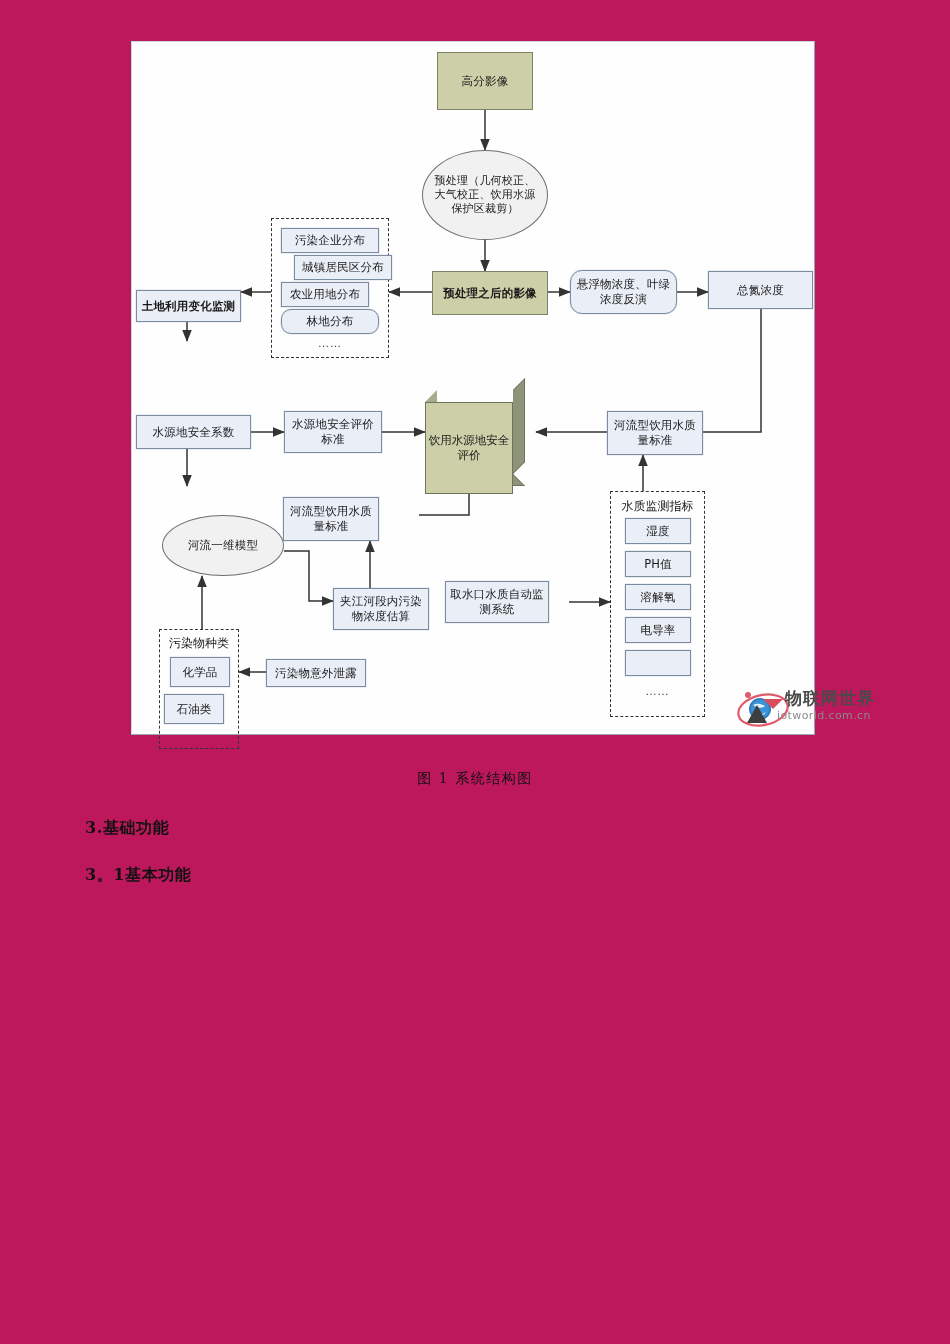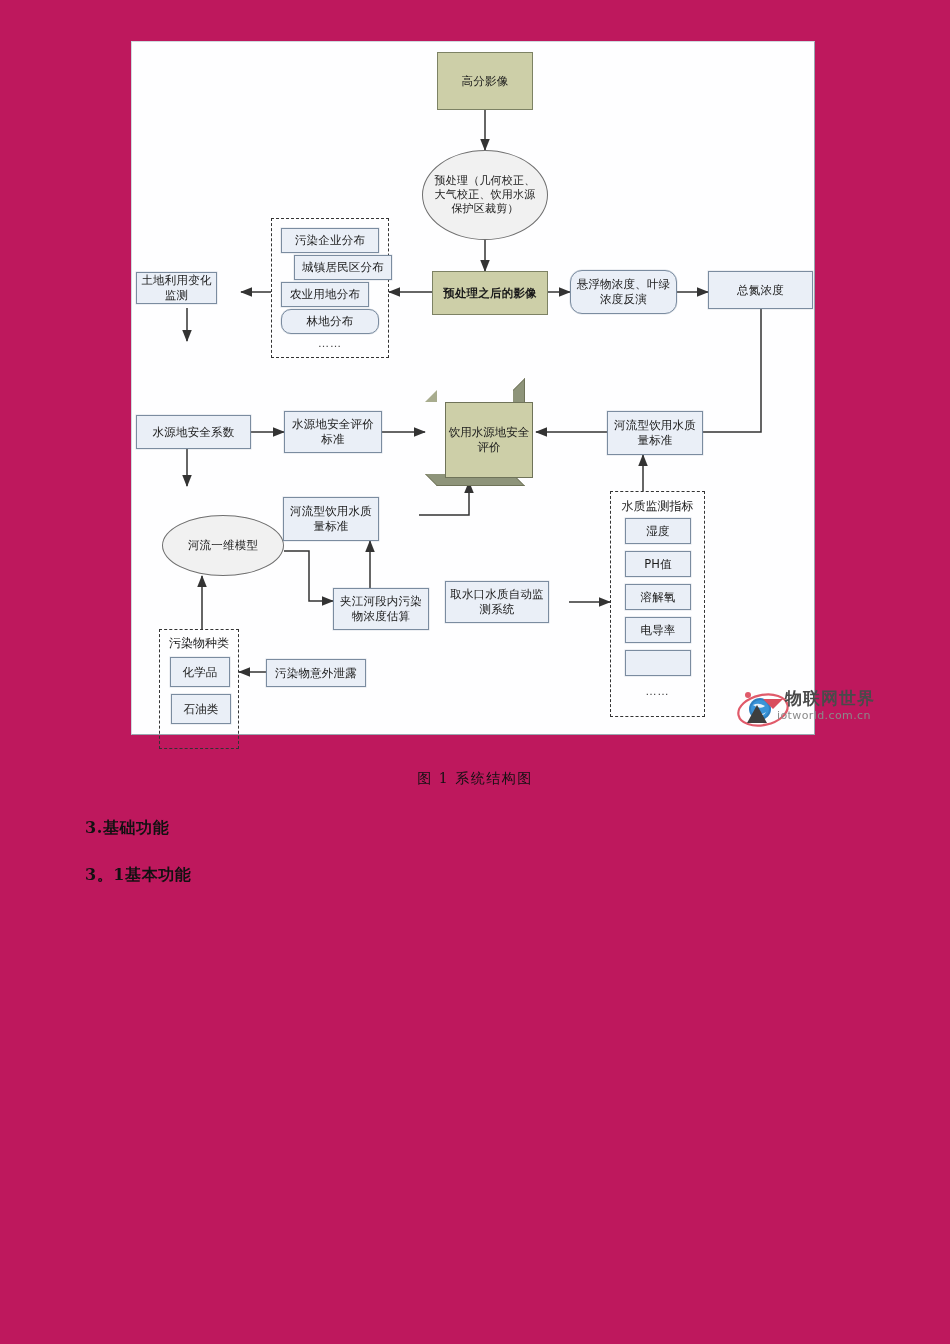--- a/index.html
+++ b/index.html
@@ -72,27 +72,26 @@
     font-size: 11px;
     color: #444;
     letter-spacing: 1px;
     text-align: center;
   }
 
   
   .box3d { position: absolute; }
   .box3d .face-front {
     position: absolute; left: 0; top: 12px;
-    width: 88px; height: 76px;
+    width: 88px; height: 92px;
     background: #cdcfa8;
     border: 1px solid #6f7359;
     display: flex; align-items: center; justify-content: center;
     text-align: center; font-size: 11.5px; line-height: 1.3; color: #1a1a1a;
     padding: 2px;
-    margin-left: 20px;
   }
   .box3d .face-top {
     position: absolute; left: 0; top: 0;
     width: 0; height: 0;
     border-left: 12px solid transparent;
     border-bottom: 12px solid #a8ac8e;
   }
   .box3d .face-side {
     position: absolute; left: 88px; top: 0;
     width: 12px; height: 84px;
@@ -228,21 +227,21 @@
     </div>
 
     <div class="node box" style="left:438px;top:228px;width:107px;height:44px;border-radius:12px;">
       <span>悬浮物浓度、叶绿浓度反演</span>
     </div>
 
     <div class="node box" style="left:576px;top:229px;width:105px;height:38px;">
       <span>总氮浓度</span>
     </div>
 
-    <div class="node box" style="left:4px;top:230px;width:81px;height:32px;">
+    <div class="node box" style="left:4px;top:248px;width:105px;height:32px;font-weight:bold;">
       <span>土地利用变化监测</span>
     </div>
 
 
     <div class="node box" style="left:4px;top:373px;width:115px;height:34px;">
       <span>水源地安全系数</span>
     </div>
 
     <div class="node box" style="left:152px;top:369px;width:98px;height:42px;">
       <span>水源地安全评价标准</span>
@@ -315,21 +314,21 @@
         <span></span>
       </div>
       <div class="dots" style="left:0;top:193px;width:100%;">……</div>
     </div>
 
     <div class="dashed-group" style="left:27px;top:587px;width:80px;height:120px;">
       <div class="group-title" style="top:5px;">污染物种类</div>
       <div class="node box" style="left:10px;top:27px;width:60px;height:30px;">
         <span>化学品</span>
       </div>
-      <div class="node box" style="left:11px;top:64px;width:60px;height:30px;">
+      <div class="node box" style="left:4px;top:64px;width:60px;height:30px;">
         <span>石油类</span>
       </div>
     </div>
 
     <div id="watermark">
       <svg width="56" height="46" viewBox="0 0 56 46">
         <ellipse cx="26" cy="23" rx="25" ry="15" fill="none" stroke="#e05a6a" stroke-width="2.2" transform="rotate(-12 26 23)"></ellipse>
         <circle cx="23" cy="22" r="11" fill="#2f7fc0"></circle>
         <path d="M14,22 a9,9 0 0 1 18,0 a9,9 0 0 1 -18,0" fill="#3a94d8"></path>
         <path d="M16,18 q6,-3 12,1 q-5,4 -12,-1z" fill="#e8f2fb"></path>

